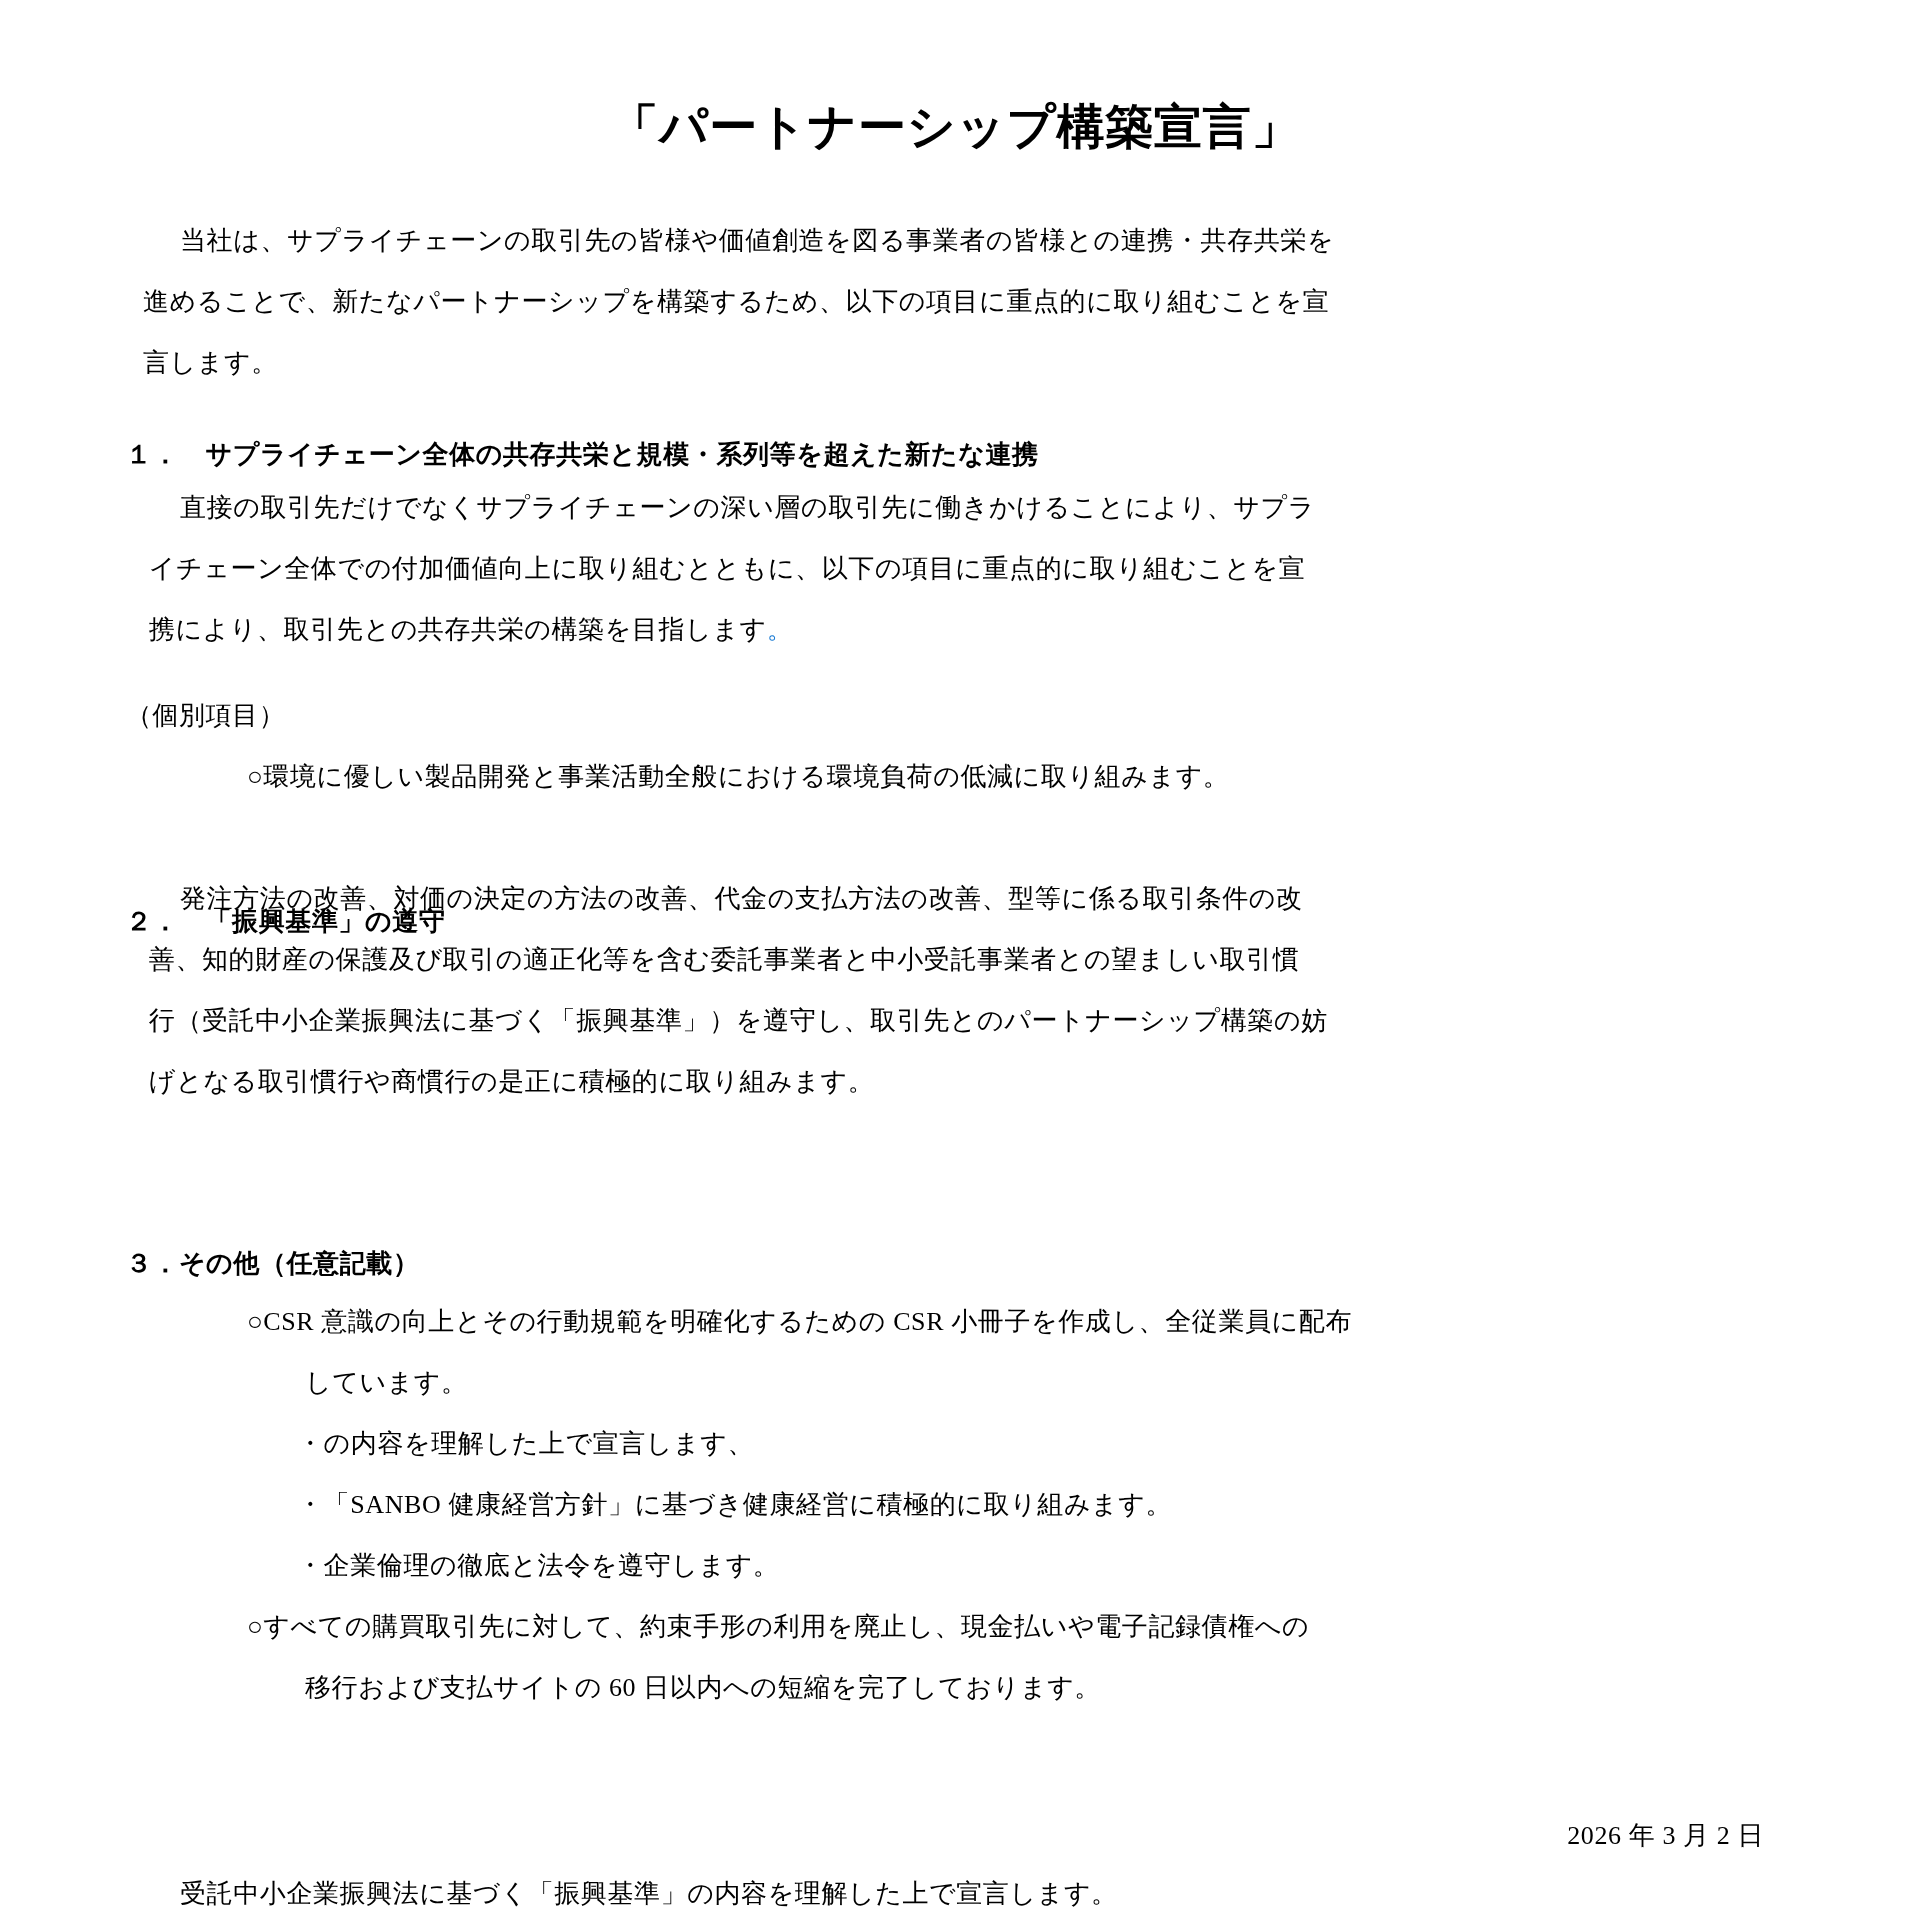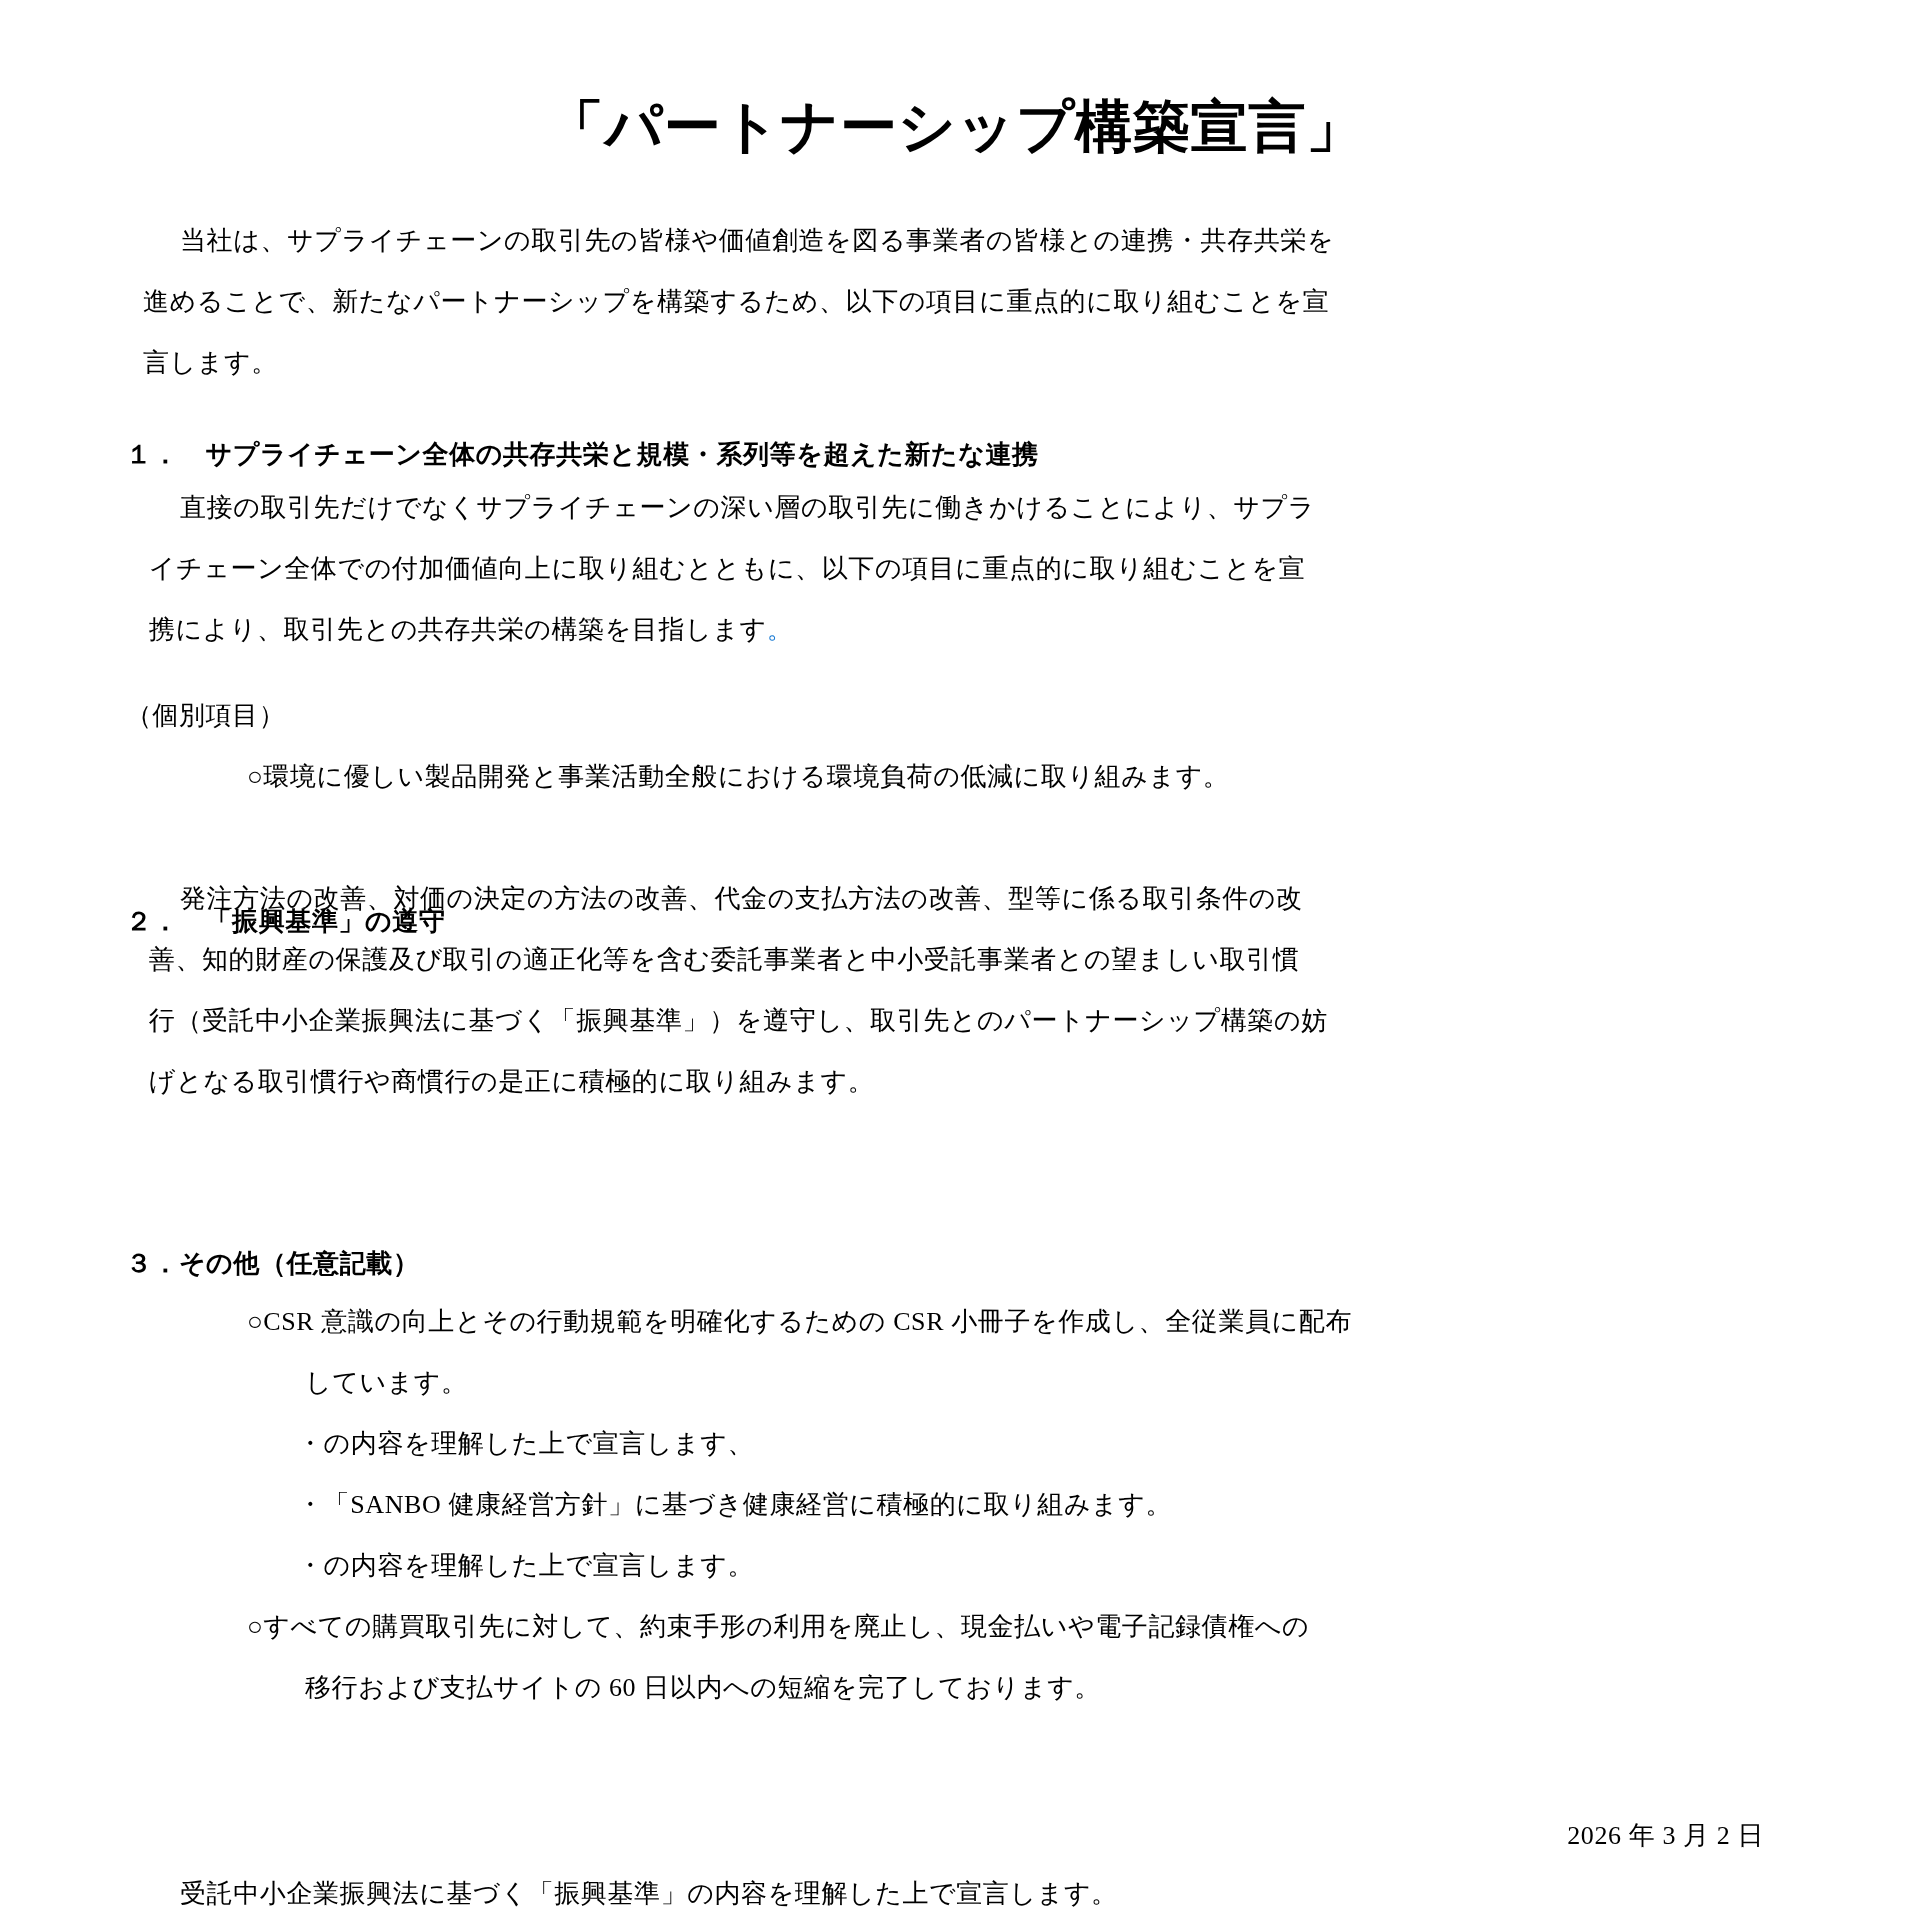--- a/index.html
+++ b/index.html
@@ -6,21 +6,21 @@
   .page{
     position:relative;
     width:1911px;height:2703px;
     background:#ffffff;color:#000000;
     font-family:"Liberation Serif","DejaVu Serif",serif;
     overflow:hidden;
   }
   .abs{position:absolute;left:143px;right:143px;}
   .doc-title{
     top:96px;text-align:center;
-    font-size:57px;font-weight:bold;letter-spacing:0.8px;
+    font-size:48px;font-weight:bold;letter-spacing:0.8px;
     line-height:62px;white-space:nowrap;
   }
   .body-text{font-size:26px;line-height:61px;letter-spacing:0.6px;}
   .line{white-space:nowrap;}
   .heading{font-weight:bold;margin-left:-17.3px;}
   .p15{padding-left:5.8px;}
   .p95{padding-left:37px;}
   .p270{padding-left:104px;}
   .p400{padding-left:154px;}
   .p420{padding-left:162px;}
@@ -72,21 +72,21 @@
 
   <div class="abs body-text" style="top:1233px;">
     <div class="line heading">３．その他（任意記載）</div>
   </div>
 
   <div class="abs body-text" style="top:1291px;">
     <div class="line p270">○CSR 意識の向上とその行動規範を明確化するための CSR 小冊子を作成し、全従業員に配布</div>
     <div class="line p420">しています。</div>
     <div class="line p400">・の内容を理解した上で宣言します、</div>
     <div class="line p400">・「SANBO 健康経営方針」に基づき健康経営に積極的に取り組みます。</div>
-    <div class="line p400">・の内容を理解した上で宣言します。</div>
+    <div class="line p400">・企業倫理の徹底と法令を遵守します。</div>
     <div class="line p270">○すべての購買取引先に対して、約束手形の利用を廃止し、現金払いや電子記録債権への</div>
     <div class="line p420">移行および支払サイトの 60 日以内への短縮を完了しております。</div>
   </div>
 
   <div class="abs body-text right" style="top:1805px;">
     <span>2026 年 3 月 2 日</span>
   </div>
 
   <div class="abs body-text" style="top:1863px;font-family:Liberation Serif, serif;">
     <div class="line p95">受託中小企業振興法に基づく「振興基準」の内容を理解した上で宣言します。</div>

